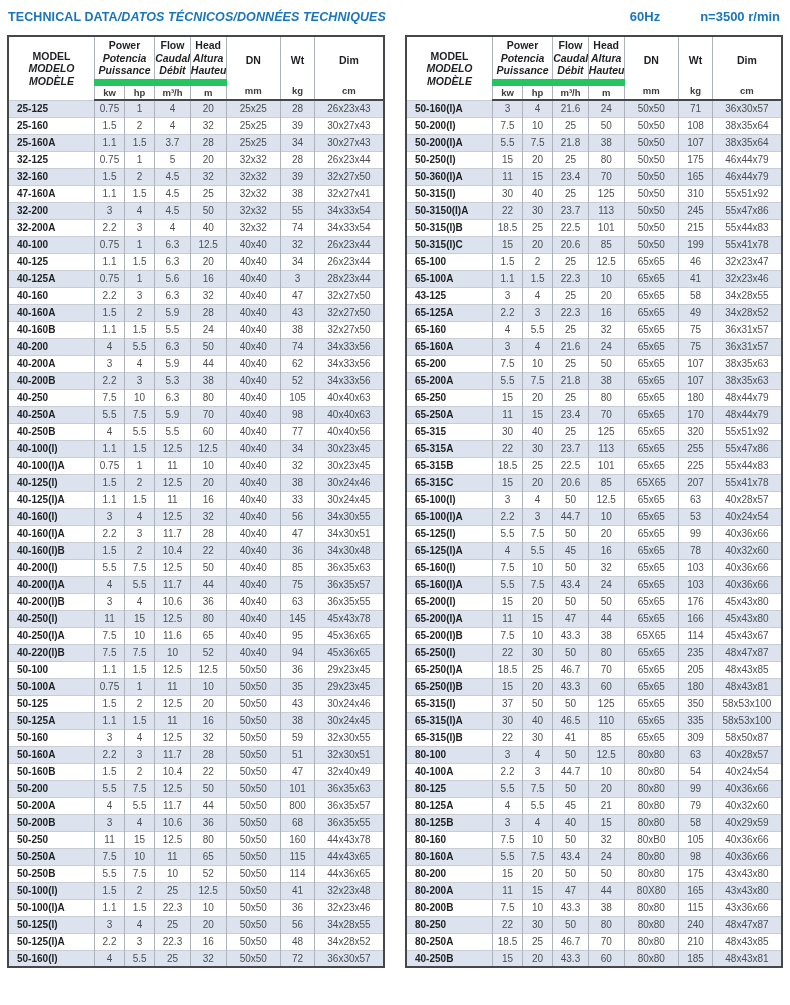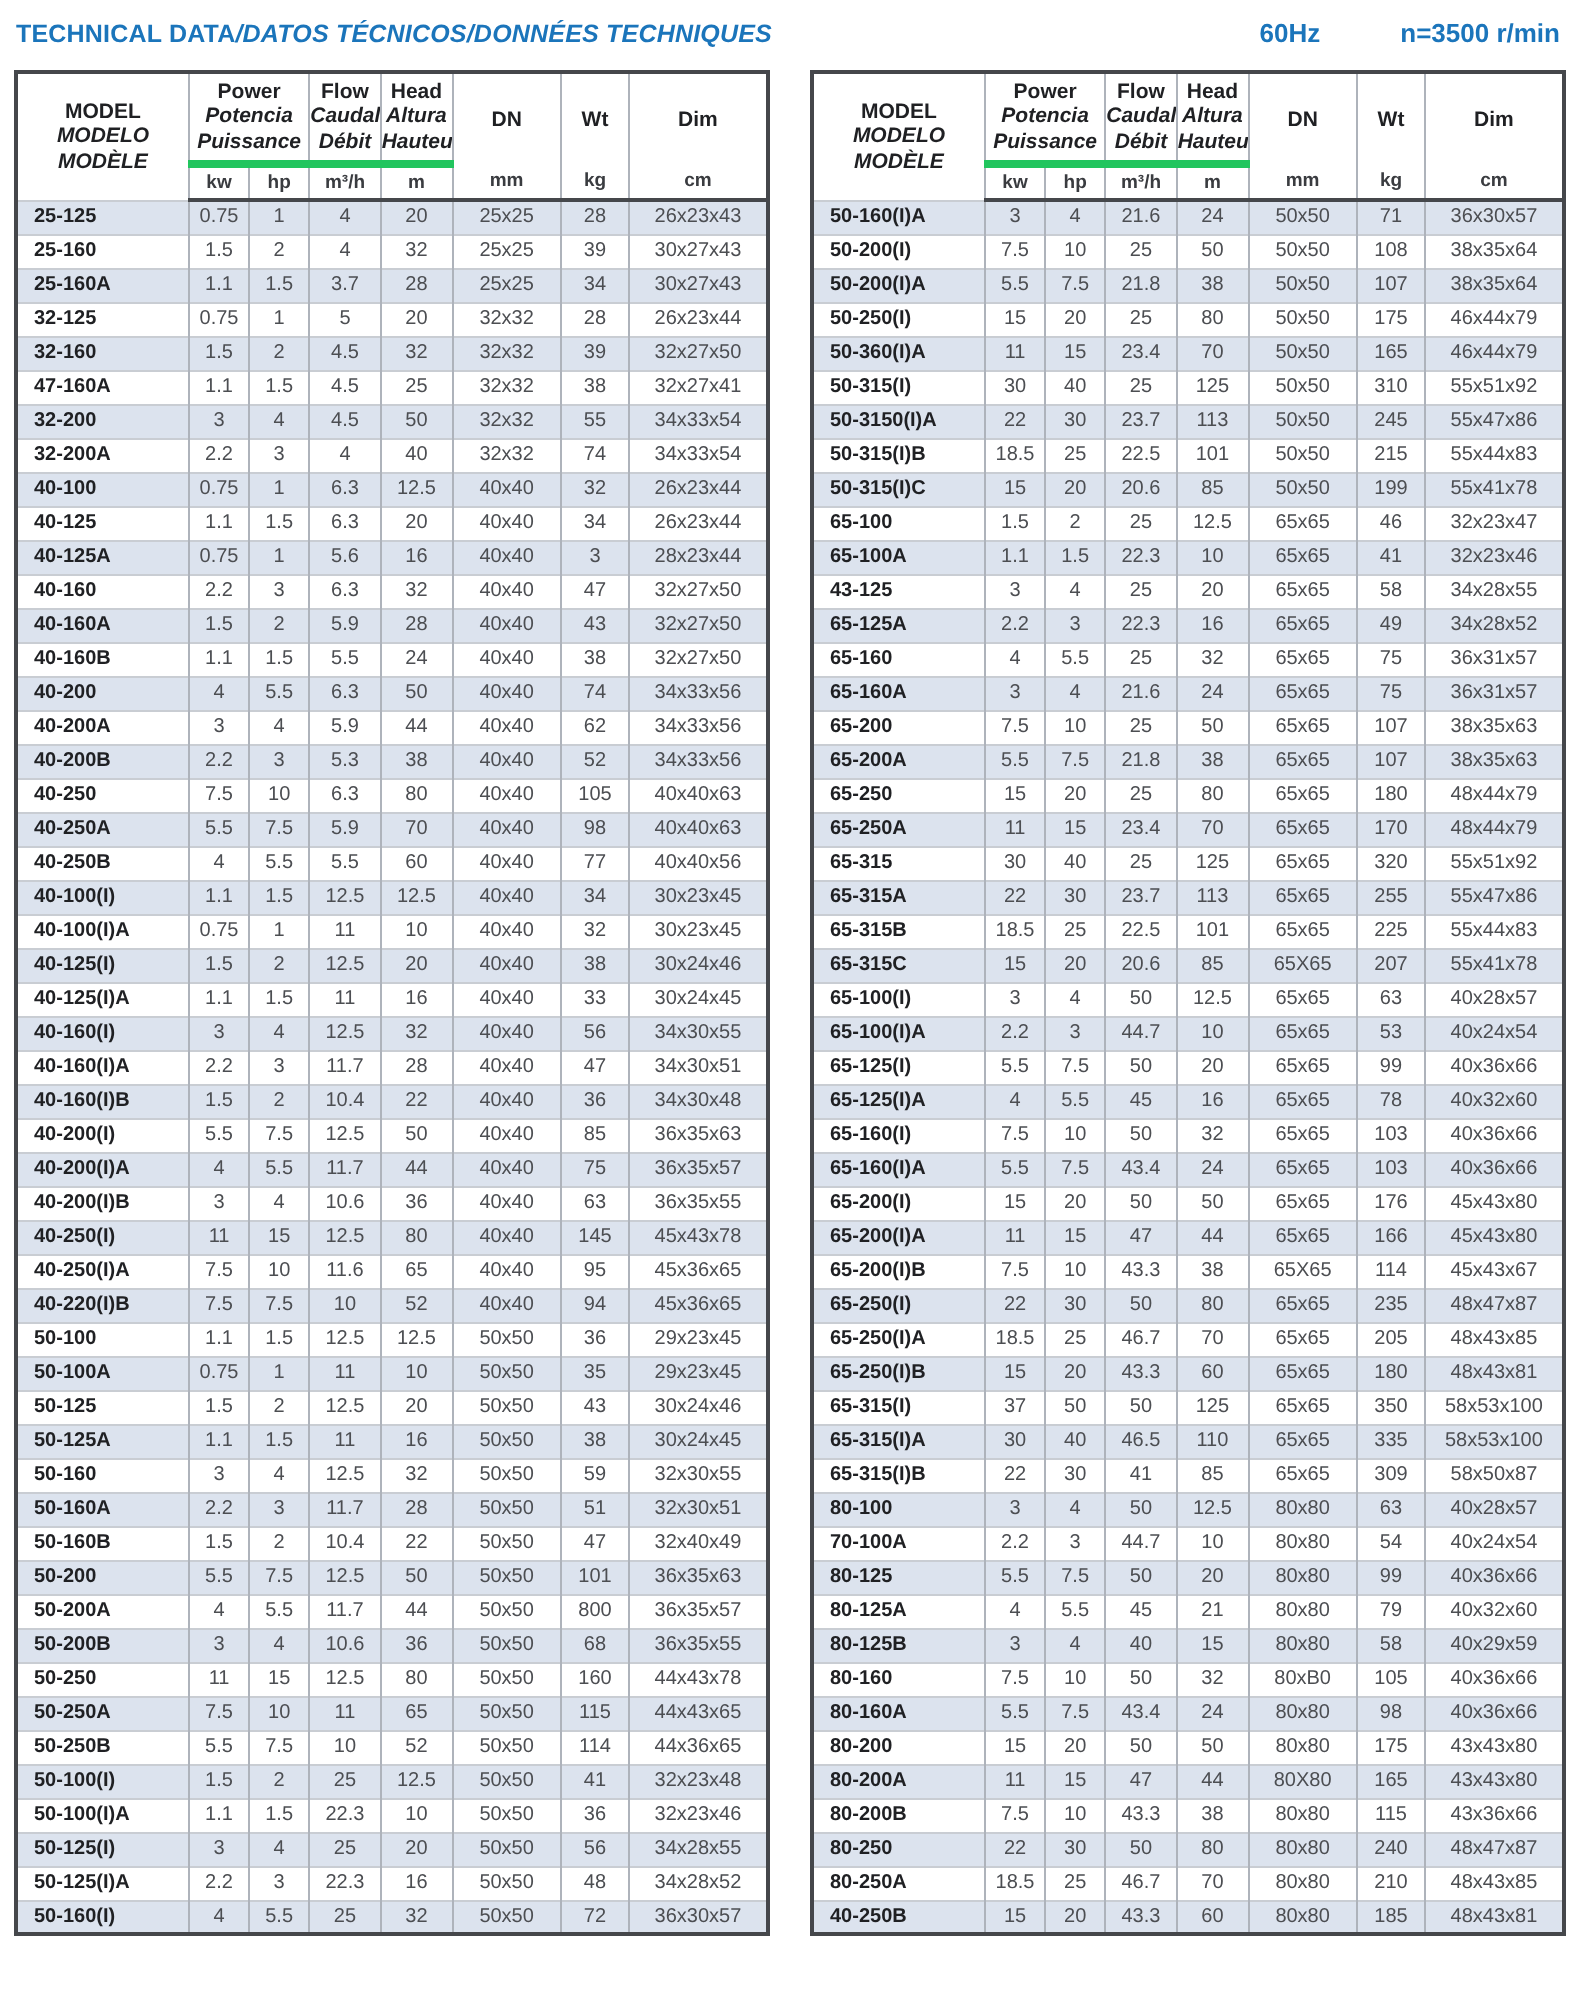--- a/index.html
+++ b/index.html
@@ -58,21 +58,21 @@
     text-align: center;
   }
   .spec-table thead tr.labels th { height: 46px; }
   .spec-table thead tr.units th {
     height: 18px;
     font-weight: bold;
     font-size: 9.5px;
     color: #3a3c40;
     border-bottom: 2px solid #45474b;
   }
-  .spec-table thead th.grp { border-bottom: 4px solid #22c55e; }
+  .spec-table thead th.grp { border-bottom: 7px solid #22c55e; }
   .spec-table thead .lines div { line-height: 12.5px; font-weight: bold; }
   .spec-table thead .lines div.it { font-style: italic; }
   .spec-table tbody td {
     height: 17px;
     font-size: 10px;
     color: #4c4e52;
     text-align: center;
     border-top: 1px solid #c9cdd3;
     vertical-align: middle;
   }
@@ -1094,21 +1094,21 @@
             <td class="model">80-100</td>
             <td class="val">3</td>
             <td class="val">4</td>
             <td class="val">50</td>
             <td class="val">12.5</td>
             <td class="val">80x80</td>
             <td class="val">63</td>
             <td class="val">40x28x57</td>
           </tr>
           <tr>
-            <td class="model">70-100A</td>
+            <td class="model">40-100A</td>
             <td class="val">2.2</td>
             <td class="val">3</td>
             <td class="val">44.7</td>
             <td class="val">10</td>
             <td class="val">80x80</td>
             <td class="val">54</td>
             <td class="val">40x24x54</td>
           </tr>
           <tr>
             <td class="model">80-125</td>

